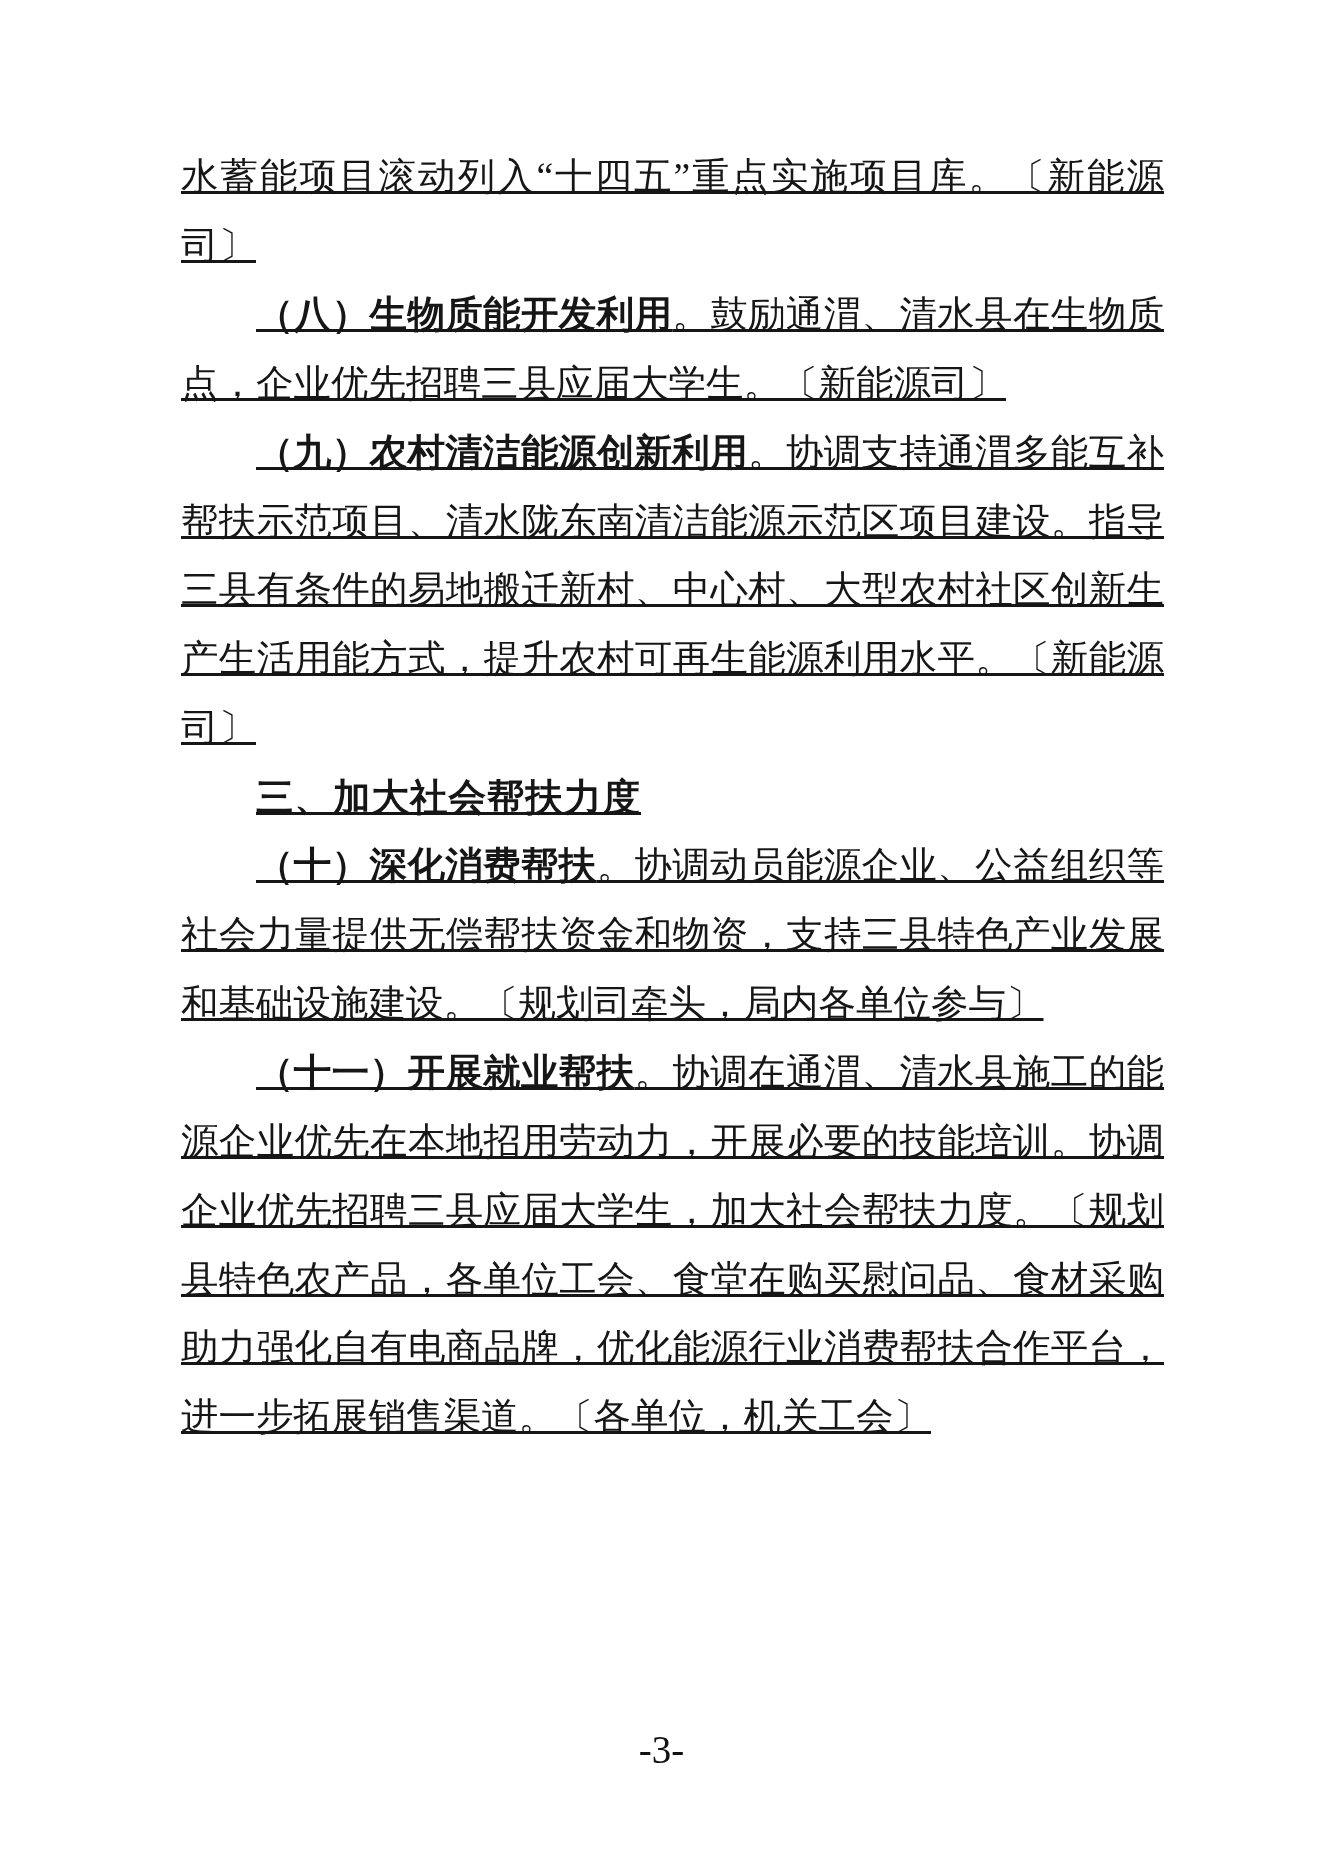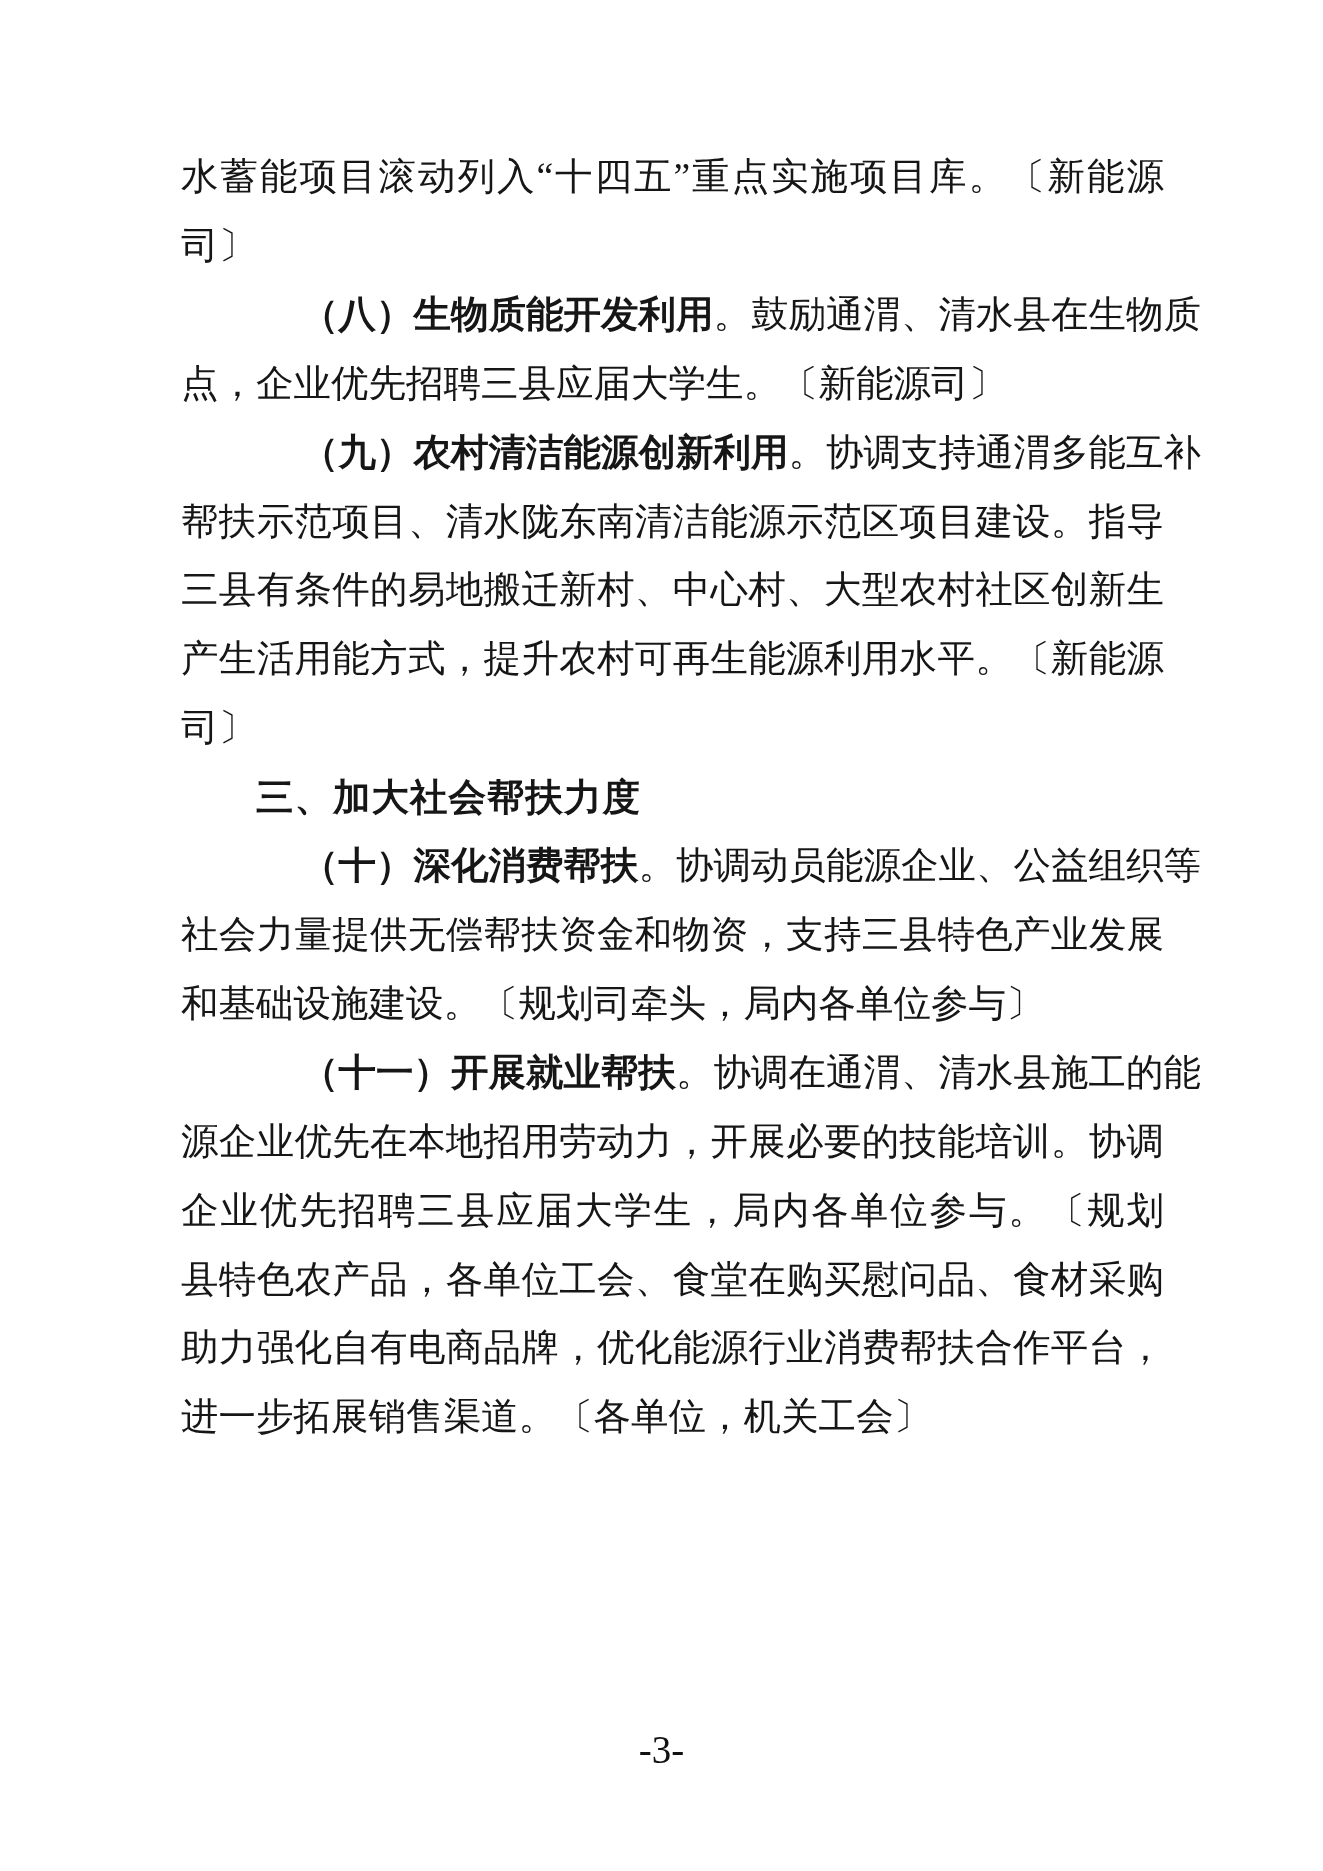--- a/index.html
+++ b/index.html
@@ -25,32 +25,32 @@
     left: 181px;
     top: 143px;
     width: 983px;
     font-size: 37.5px;
     line-height: 68.9px;
     letter-spacing: 0;
   }
   .line {
     white-space: nowrap;
     text-align: left;
+    text-decoration: underline;
   }
   .line.fill {
     text-align: justify;
     text-align-last: justify;
     text-justify: inter-character;
   }
   .line.indent {
     text-indent: 75px;
   }
   .b {
     font-weight: bold;
-    margin-left: 45px;
   }
   .line.heading {
     font-family: "Liberation Sans", sans-serif;
     font-weight: 600;
     letter-spacing: 1px;
   }
   .page-num {
     position: absolute;
     top: 1726px;
     left: 0;
@@ -75,19 +75,19 @@
       <div class="line fill"><span>帮扶示范项目、清水陇东南清洁能源示范区项目建设。指导</span></div>
       <div class="line fill"><span>三县有条件的易地搬迁新村、中心村、大型农村社区创新生</span></div>
       <div class="line fill"><span>产生活用能方式，提升农村可再生能源利用水平。〔新能源</span></div>
       <div class="line"><span>司〕</span></div>
       <div class="line indent heading"><span>三、加大社会帮扶力度</span></div>
       <div class="line fill indent"><span class="b">（十）深化消费帮扶</span><span>。协调动员能源企业、公益组织等</span></div>
       <div class="line fill"><span>社会力量提供无偿帮扶资金和物资，支持三县特色产业发展</span></div>
       <div class="line"><span>和基础设施建设。〔规划司牵头，局内各单位参与〕</span></div>
       <div class="line fill indent"><span class="b">（十一）开展就业帮扶</span><span>。协调在通渭、清水县施工的能</span></div>
       <div class="line fill"><span>源企业优先在本地招用劳动力，开展必要的技能培训。协调</span></div>
-      <div class="line fill"><span>企业优先招聘三县应届大学生，局内各单位参与。〔规划</span></div>
+      <div class="line fill"><span>企业优先招聘三县应届大学生，加大社会帮扶力度。〔规划</span></div>
       <div class="line fill"><span>县特色农产品，各单位工会、食堂在购买慰问品、食材采购</span></div>
       <div class="line fill"><span>助力强化自有电商品牌，优化能源行业消费帮扶合作平台，</span></div>
       <div class="line"><span>进一步拓展销售渠道。〔各单位，机关工会〕</span></div>
     </div>
   <div class="page-num">-3-</div>
 </div>
 
 </body></html>

